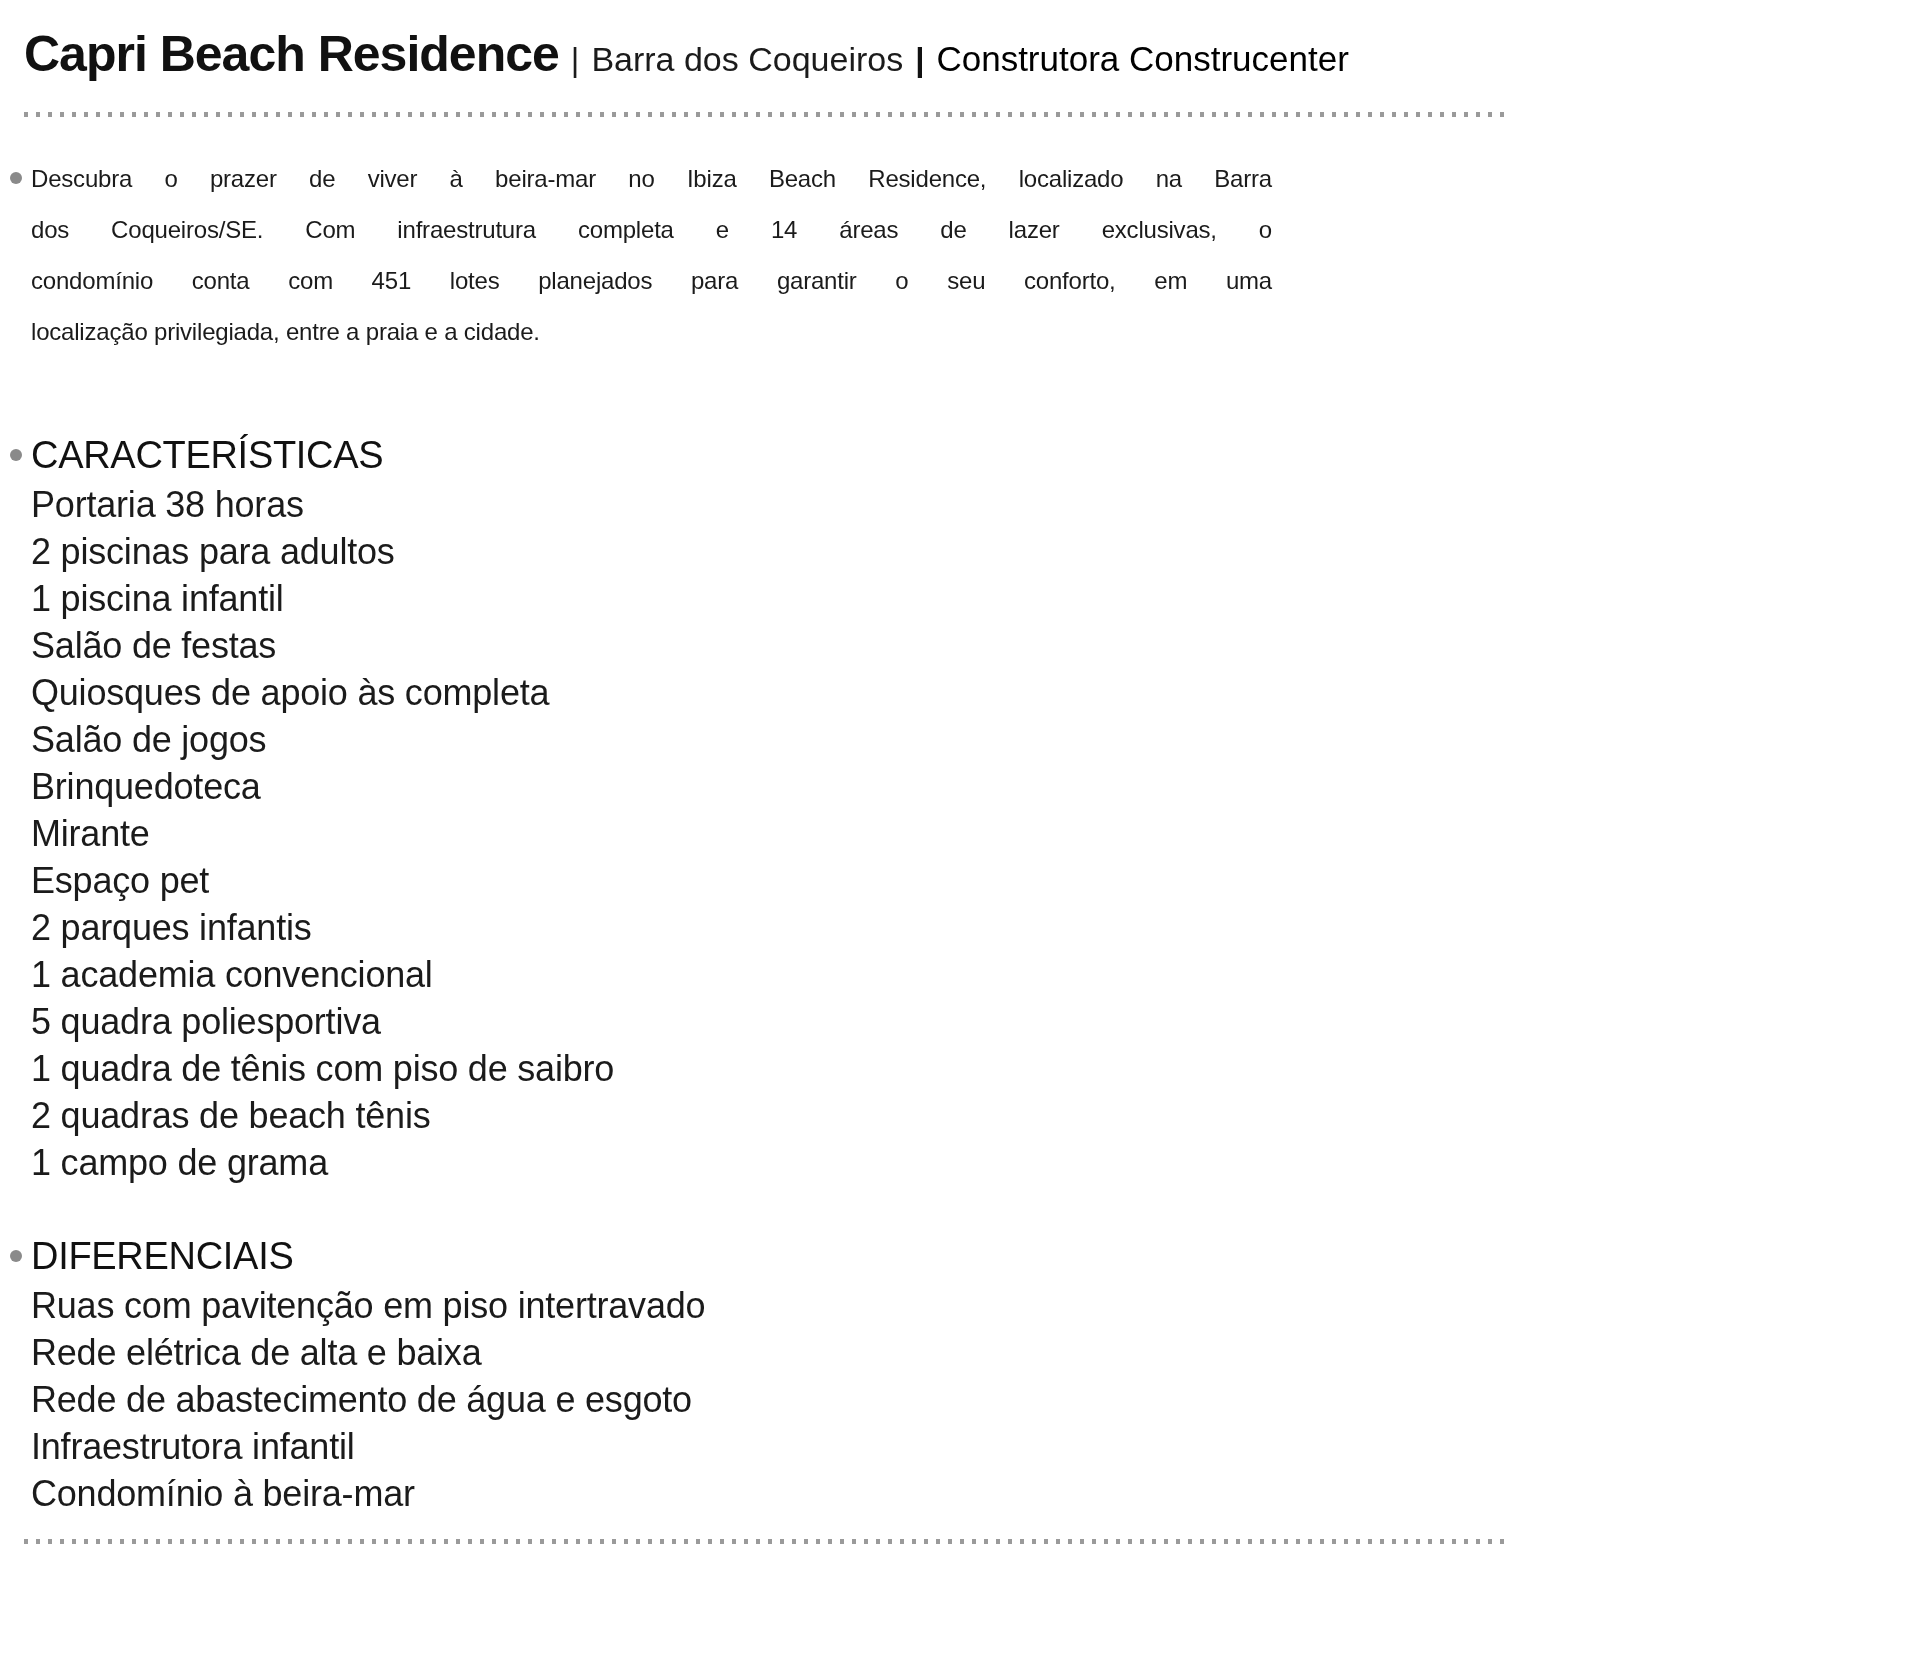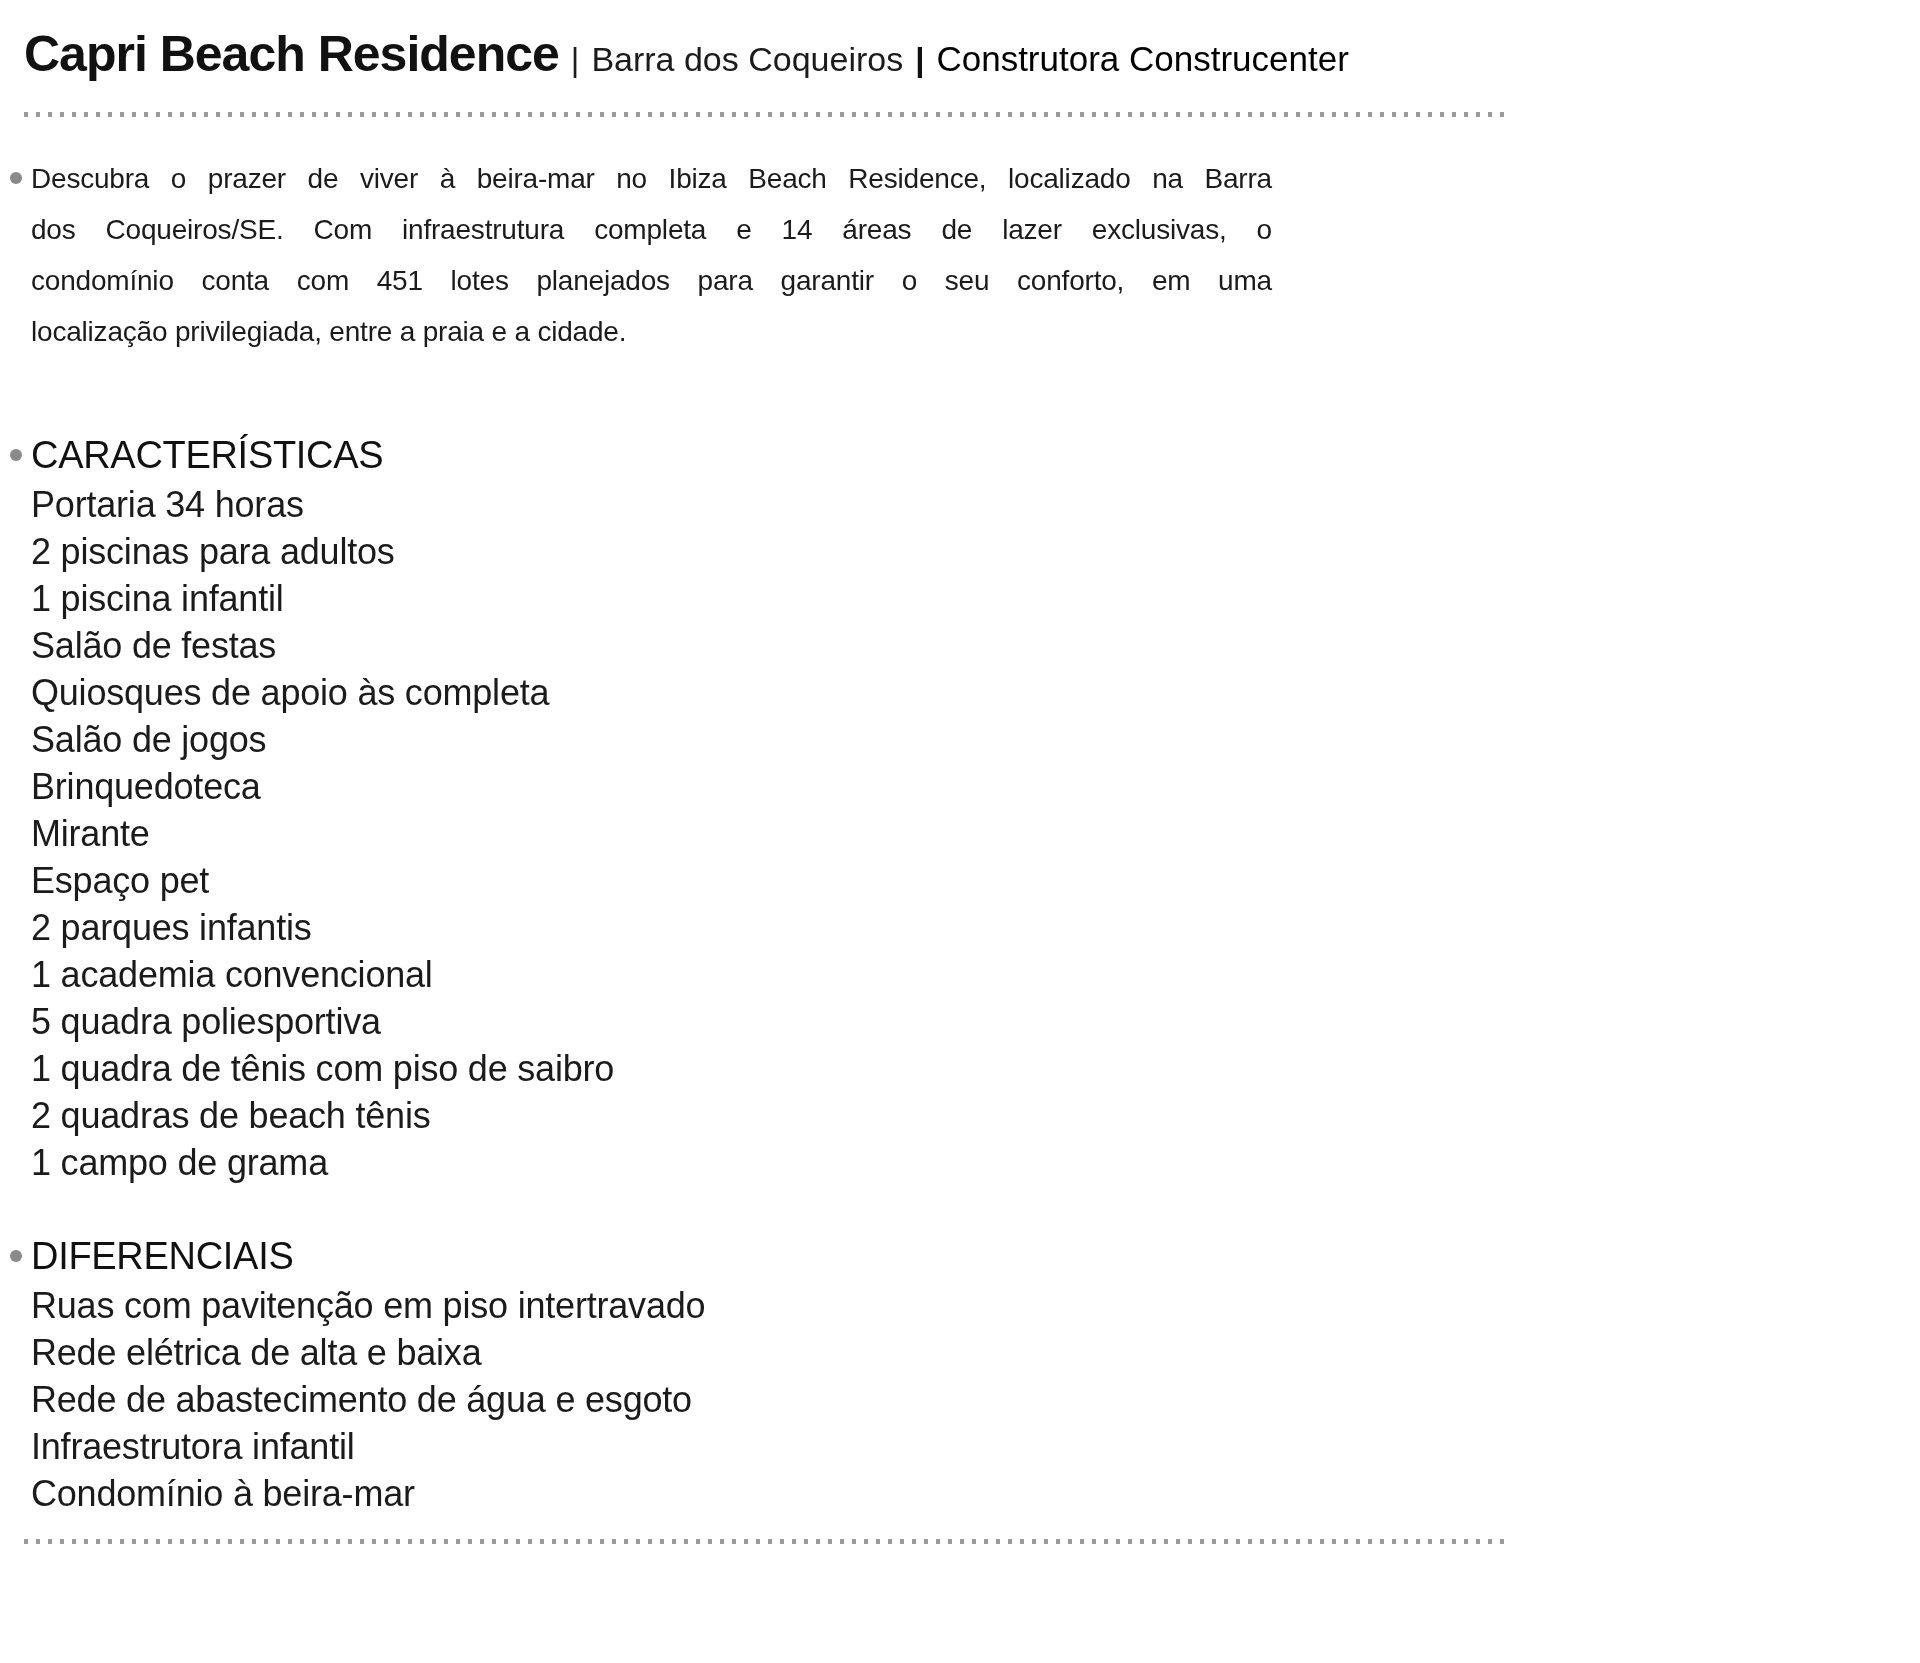--- a/index.html
+++ b/index.html
@@ -50,21 +50,21 @@
   
   .description {
     display: flex;
     align-items: flex-start;
     margin: 36px 256px 0 10px;
   }
   .description > .bullet { margin-top: 19px; }
   .desc-text {
     flex: 1;
     margin-left: 9px;
-    font-size: 28px;
+    font-size: 24px;
     line-height: 51px;
     letter-spacing: -0.2px;
   }
   .line { text-align: justify; text-align-last: justify; }
   .line.last { text-align-last: left; }
 
   
   .section-heading {
     display: flex;
     align-items: center;
@@ -114,21 +114,21 @@
     </div>
   </div>
 
   <section>
     <div class="section-heading">
       <span class="bullet"></span>
       <h2 class="heading-text">CARACTERÍSTICAS</h2>
     </div>
     <ul class="item-list">
 
-    <li class="list-item">Portaria 34 horas</li>
+    <li class="list-item">Portaria 38 horas</li>
         <li class="list-item">2 piscinas para adultos</li>
         <li class="list-item">1 piscina infantil</li>
         <li class="list-item">Salão de festas</li>
         <li class="list-item">Quiosques de apoio às completa</li>
         <li class="list-item">Salão de jogos</li>
         <li class="list-item">Brinquedoteca</li>
         <li class="list-item">Mirante</li>
         <li class="list-item">Espaço pet</li>
         <li class="list-item">2 parques infantis</li>
         <li class="list-item">1 academia convencional</li>

